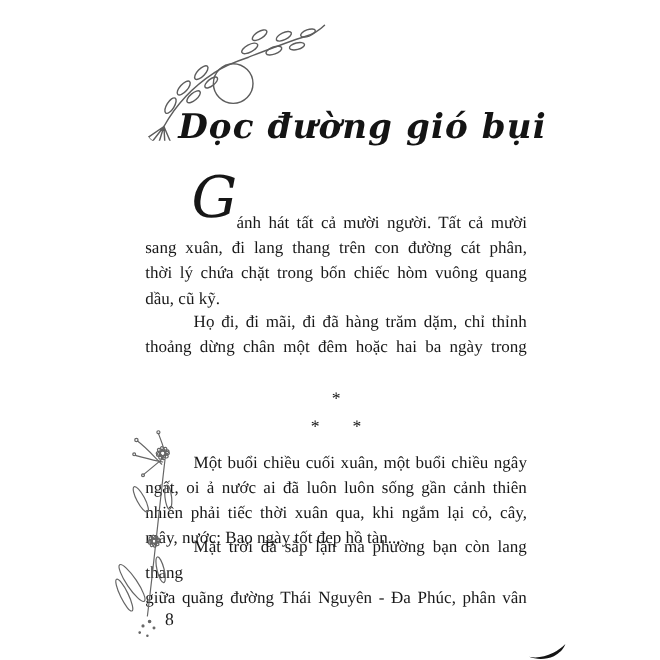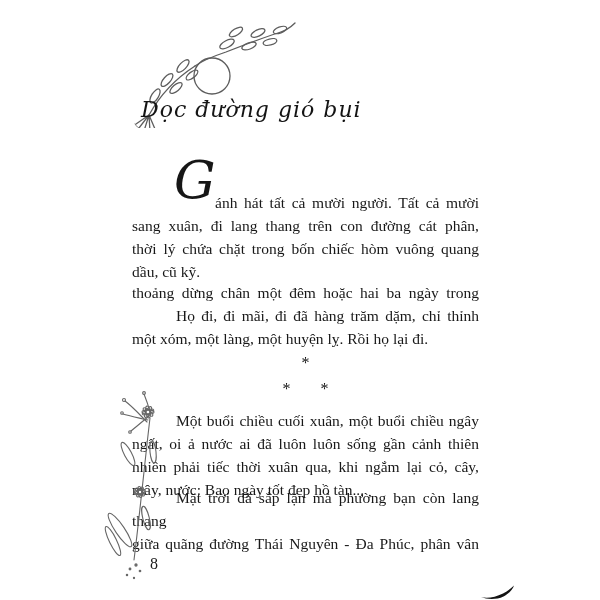--- a/index.html
+++ b/index.html
@@ -7,24 +7,24 @@
     position:relative;
     width:600px;height:600px;
     background:#ffffff;
     overflow:hidden;
     font-family:"Liberation Serif", serif;
     color:#1a1a1a;
   }
   .deco{position:absolute;}
   .deco svg{display:block;}
   .chapter-title{
-    position:absolute;left:141px;top:97px;
+    position:absolute;left:162px;top:97px;
     font-family:"DejaVu Serif", serif;
-    font-style:italic;font-weight:normal;
-    font-size:22px;letter-spacing:1px;color:#141414;
+    font-style:italic;font-weight:bold;
+    font-size:31px;letter-spacing:1px;color:#141414;
     white-space:nowrap;
   }
   .para{
     position:absolute;left:132px;width:347px;
     font-size:15.5px;line-height:23px;color:#181818;
   }
   .line{
     text-align:justify;
     -moz-text-align-last:justify;
     text-align-last:justify;
@@ -86,23 +86,22 @@
 
   <div class="para para1">
     <span class="dropcap">G</span>
     <div class="line dropgap">ánh hát tất cả mười người. Tất cả mười</div>
     <div class="line">sang xuân, đi lang thang trên con đường cát phân,</div>
     <div class="line">thời lý chứa chặt trong bốn chiếc hòm vuông quang</div>
     <div class="line lastline">dầu, cũ kỹ.</div>
   </div>
 
   <div class="para para2">
+    <div class="line indent">Họ đi, đi mãi, đi đã hàng trăm dặm, chỉ thỉnh</div>
     <div class="line">thoảng dừng chân một đêm hoặc hai ba ngày trong</div>
-    <div class="line indent">Họ đi, đi mãi, đi đã hàng trăm dặm, chỉ thỉnh</div>
-    <div class="line lastline">một xóm, một làng, một huyện lỵ. Rồi họ lại đi.</div>
   </div>
 
   <div class="separator">
     <div class="sep-row1">*</div>
     <div class="sep-row2"><span>*</span><span>*</span></div>
   </div>
 
   <div class="para para3">
     <div class="line indent">Một buổi chiều cuối xuân, một buổi chiều ngây</div>
     <div class="line">ngất, oi ả nước ai đã luôn luôn sống gần cảnh thiên</div>

